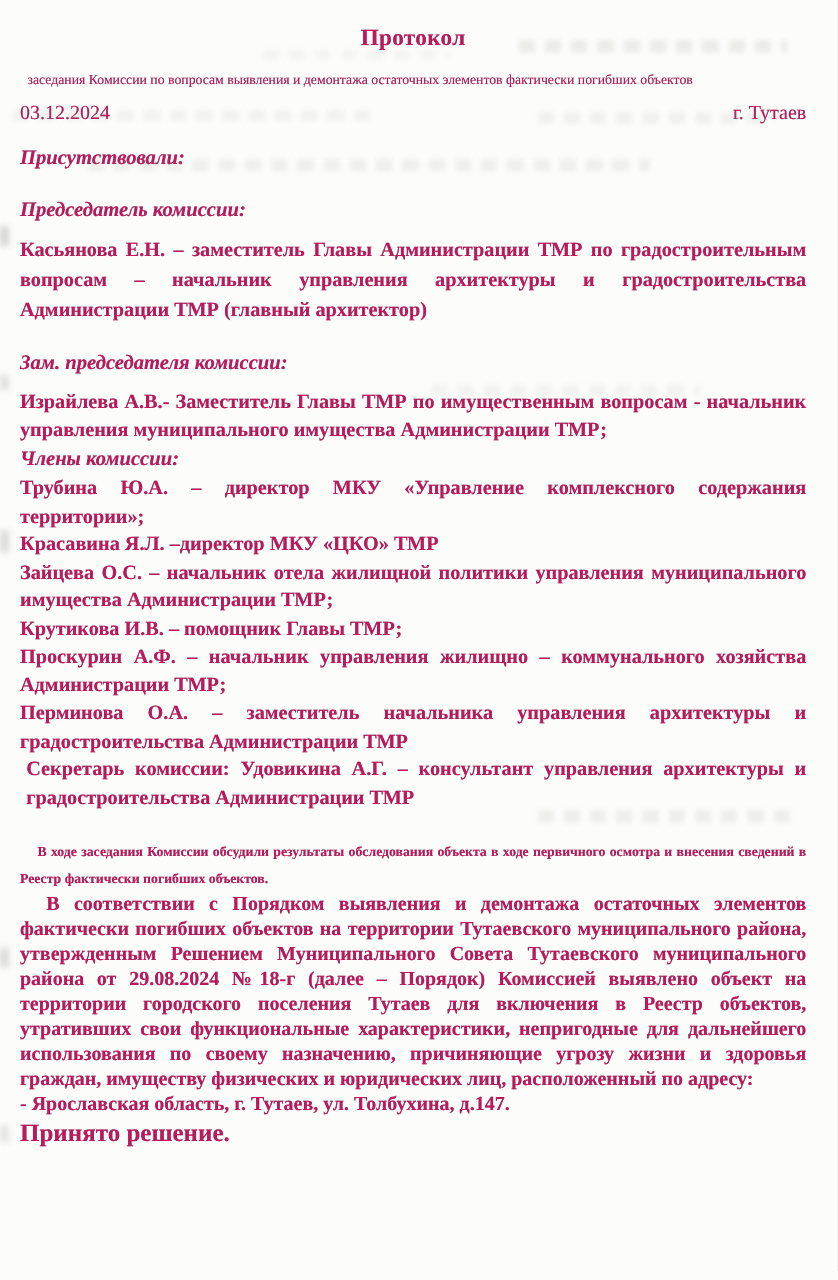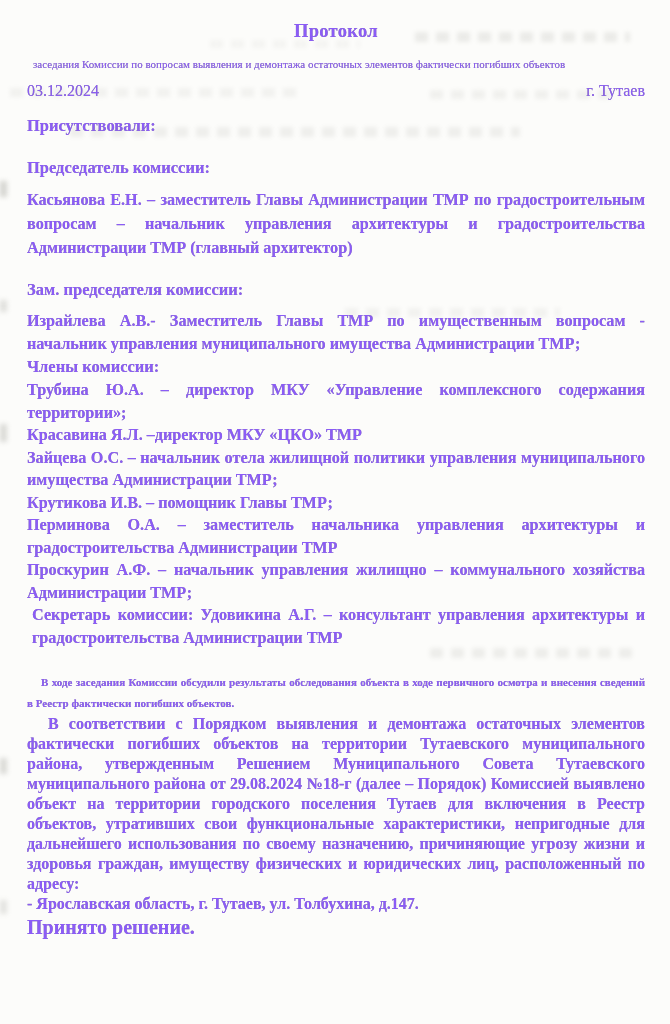--- a/index.html
+++ b/index.html
@@ -7,24 +7,24 @@
     padding: 0;
     background: #e9e9e7;
   }
   .page {
     position: relative;
     width: 670px;
     height: 1024px;
     margin: 0 auto;
     background: #fcfcfa;
     box-sizing: border-box;
-    padding: 20px 25px 0 27px;
+    padding: 20px 25px 0 16px;
     overflow: hidden;
     font-family: "Liberation Serif", "DejaVu Serif", serif;
-    color: #8b5cf6;
+    color: #be185d;
     text-shadow: 0 0 0.4px rgba(20,20,20,0.45);
   }
 
   
   .doc-title {
     margin: 0;
     font-size: 18.5px;
     line-height: 22px;
     font-weight: bold;
     text-align: center;
@@ -40,20 +40,21 @@
     justify-content: space-between;
     margin-top: 6px;
     font-size: 16px;
     line-height: 22px;
   }
   .heading {
     margin: 0;
     font-weight: bold;
     font-size: 16.5px;
     line-height: 22px;
+    font-style: italic;
   }
   .attendees-heading { margin-top: 13px; }
   .chairman-heading  { margin-top: 20px; }
   .deputy-heading    { margin-top: 19px; }
   .members-heading   { margin-top: 0; }
 
   .para {
     margin: 0;
     font-size: 16.2px;
     text-align: justify;
@@ -165,22 +166,22 @@
 
   <p class="para deputy-entry">Израйлева А.В.- Заместитель Главы ТМР по имущественным вопросам - начальник управления муниципального имущества Администрации ТМР;</p>
 
   <p class="heading members-heading">Члены комиссии:</p>
 
   <div class="members">
     <p class="para member">Трубина Ю.А. – директор МКУ «Управление комплексного содержания территории»;</p>
     <p class="para member">Красавина Я.Л. –директор МКУ «ЦКО» ТМР</p>
     <p class="para member">Зайцева О.С. – начальник отела жилищной политики управления муниципального имущества Администрации ТМР;</p>
     <p class="para member">Крутикова И.В. – помощник Главы ТМР;</p>
+    <p class="para member">Проскурин А.Ф. – начальник управления жилищно – коммунального хозяйства Администрации ТМР;</p>
     <p class="para member">Перминова О.А. – заместитель начальника управления архитектуры и градостроительства Администрации ТМР</p>
-    <p class="para member">Проскурин А.Ф. – начальник управления жилищно – коммунального хозяйства Администрации ТМР;</p>
     <p class="para member secretary">Секретарь комиссии: Удовикина А.Г. – консультант управления архитектуры и градостроительства Администрации ТМР</p>
   </div>
 
   <p class="para resolution">В ходе заседания Комиссии обсудили результаты обследования объекта в ходе первичного осмотра и внесения сведений в Реестр фактически погибших объектов.</p>
 
   <p class="para body-par">В соответствии с Порядком выявления и демонтажа остаточных элементов фактически погибших объектов на территории Тутаевского муниципального района, утвержденным Решением Муниципального Совета Тутаевского муниципального района от 29.08.2024 №18-г (далее – Порядок) Комиссией выявлено объект на территории городского поселения Тутаев для включения в Реестр объектов, утративших свои функциональные характеристики, непригодные для дальнейшего использования по своему назначению, причиняющие угрозу жизни и здоровья граждан, имуществу физических и юридических лиц, расположенный по адресу:</p>
 
   <p class="para address">- Ярославская область, г. Тутаев, ул. Толбухина, д.147.</p>
 
   <p class="decision">Принято решение.</p>

